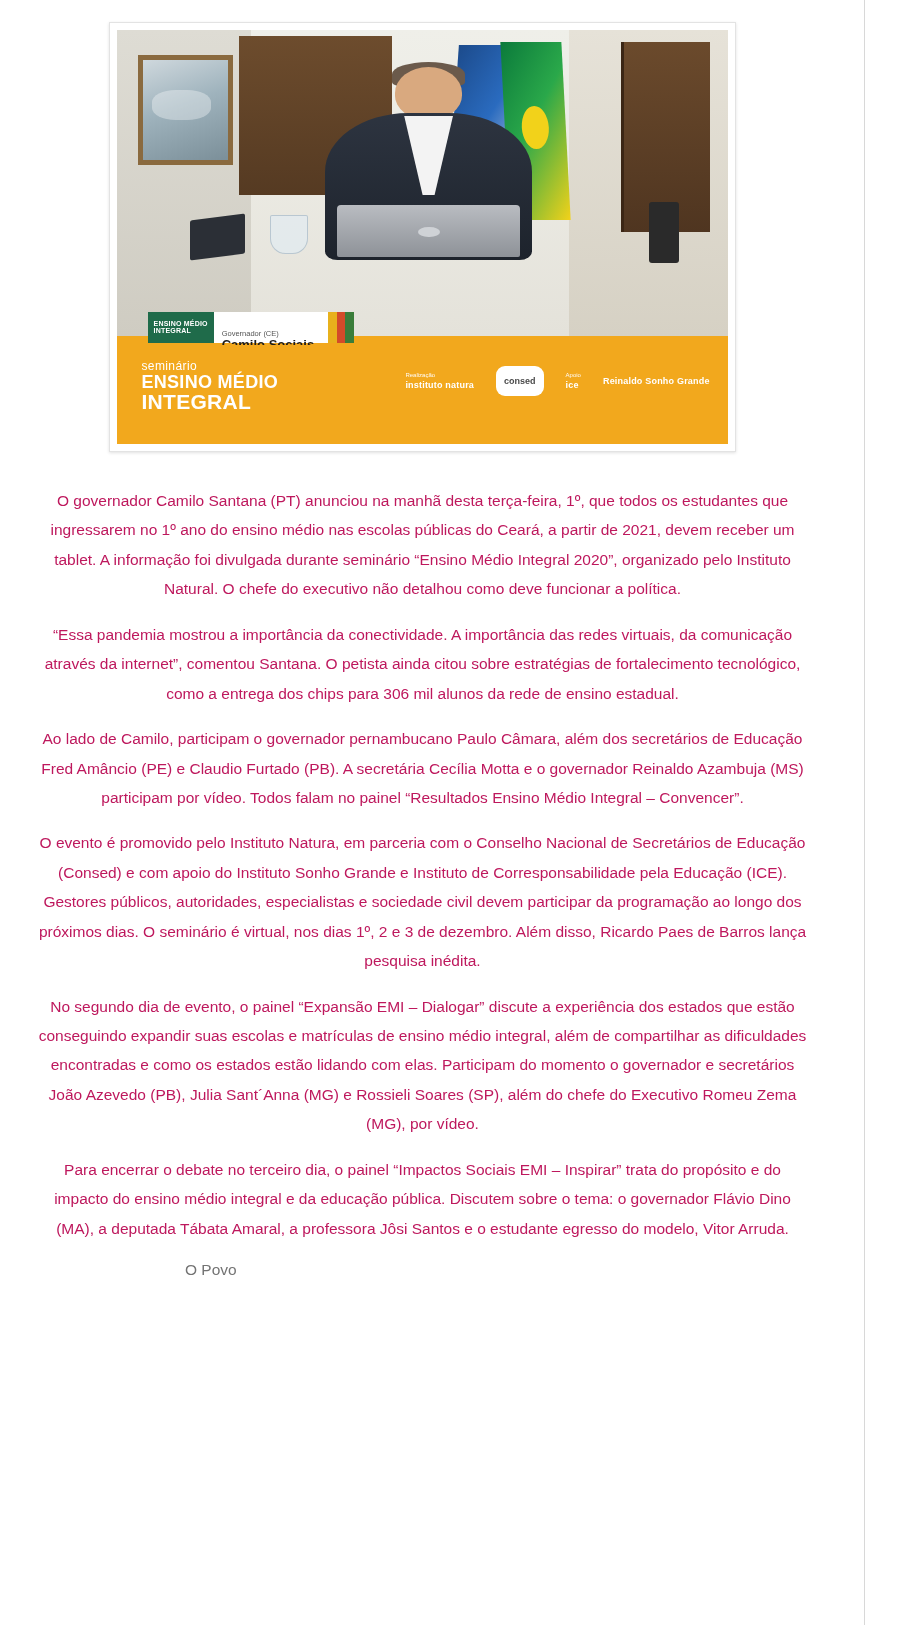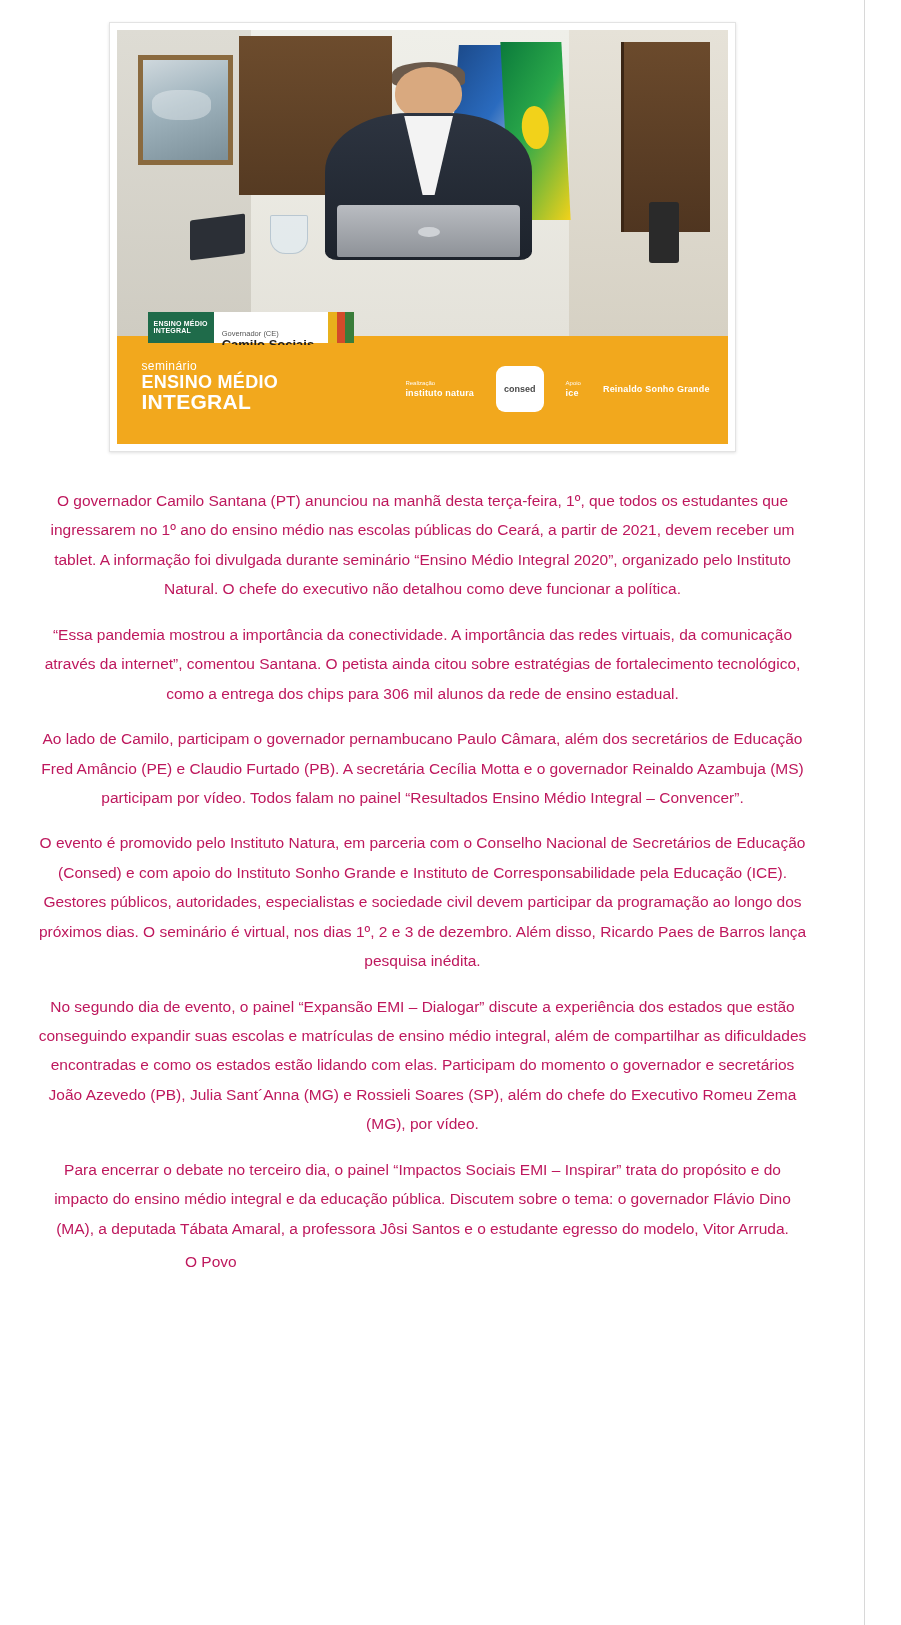--- a/index.html
+++ b/index.html
@@ -335,34 +335,34 @@
     font-weight: bold;
     color: #ffffff;
     letter-spacing: 0.2px;
   }
   .logo-pill {
     background: #ffffff;
     color: #4a4a4a;
     font-size: 9px;
     font-weight: bold;
     border-radius: 9px;
-    padding: 18px 8px;
+    padding: 10px 8px;
   }
   p.body {
     font-size: 15.5px;
     line-height: 1.9;
     color: #be185d;
     margin: 16px 0 0 0;
     text-align: center;
   }
   p.body.first { margin-top: 34px; }
   .source {
     font-size: 15.5px;
-    color: #be185d;
-    margin: 4px 0 0 150px;
+    color: #737373;
+    margin: 12px 0 0 150px;
     line-height: 1.9;
   }
 </style>
 </head>
 <body>
 
 <div class="page">
 
   <div class="right-rule"></div>
 

